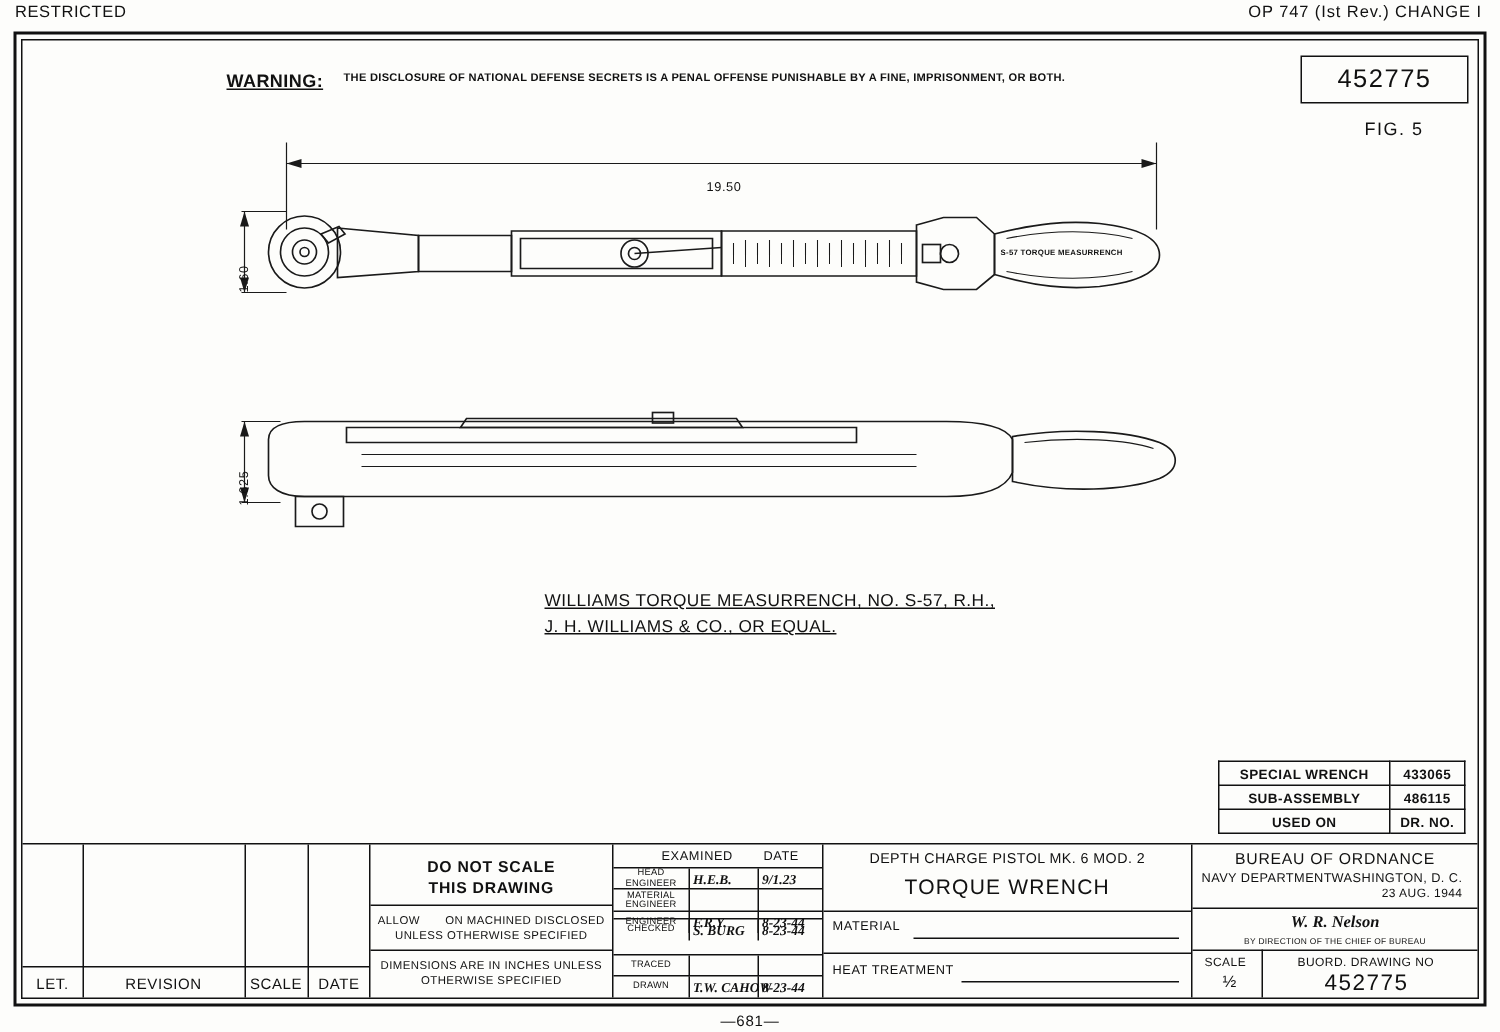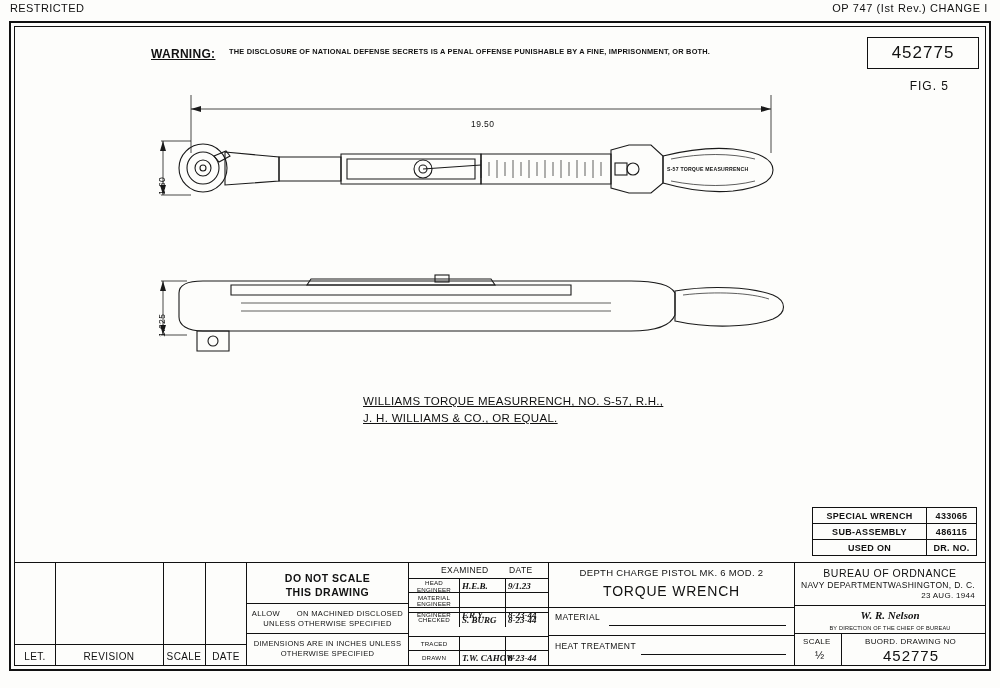--- a/index.html
+++ b/index.html
@@ -499,13 +499,14 @@
         <div class="bur-line" style="top:70px;"></div>
         <div class="bur-vline" style="left:46px; top:70px; bottom:0;"></div>
         <div class="bur-scale-lbl" style="left:8px; top:74px;">SCALE</div>
         <div class="bur-scale-lbl" style="left:20px; top:86px; font-size:11px;">½</div>
         <div class="bur-scale-lbl" style="left:70px; top:74px;">BUORD. DRAWING NO</div>
         <div class="bur-num" style="left:88px; top:84px;">452775</div>
       </div>
     </div>
   </div>
 
+  <div class="page-num">—681—</div>
 </div>
 
 </body></html>

